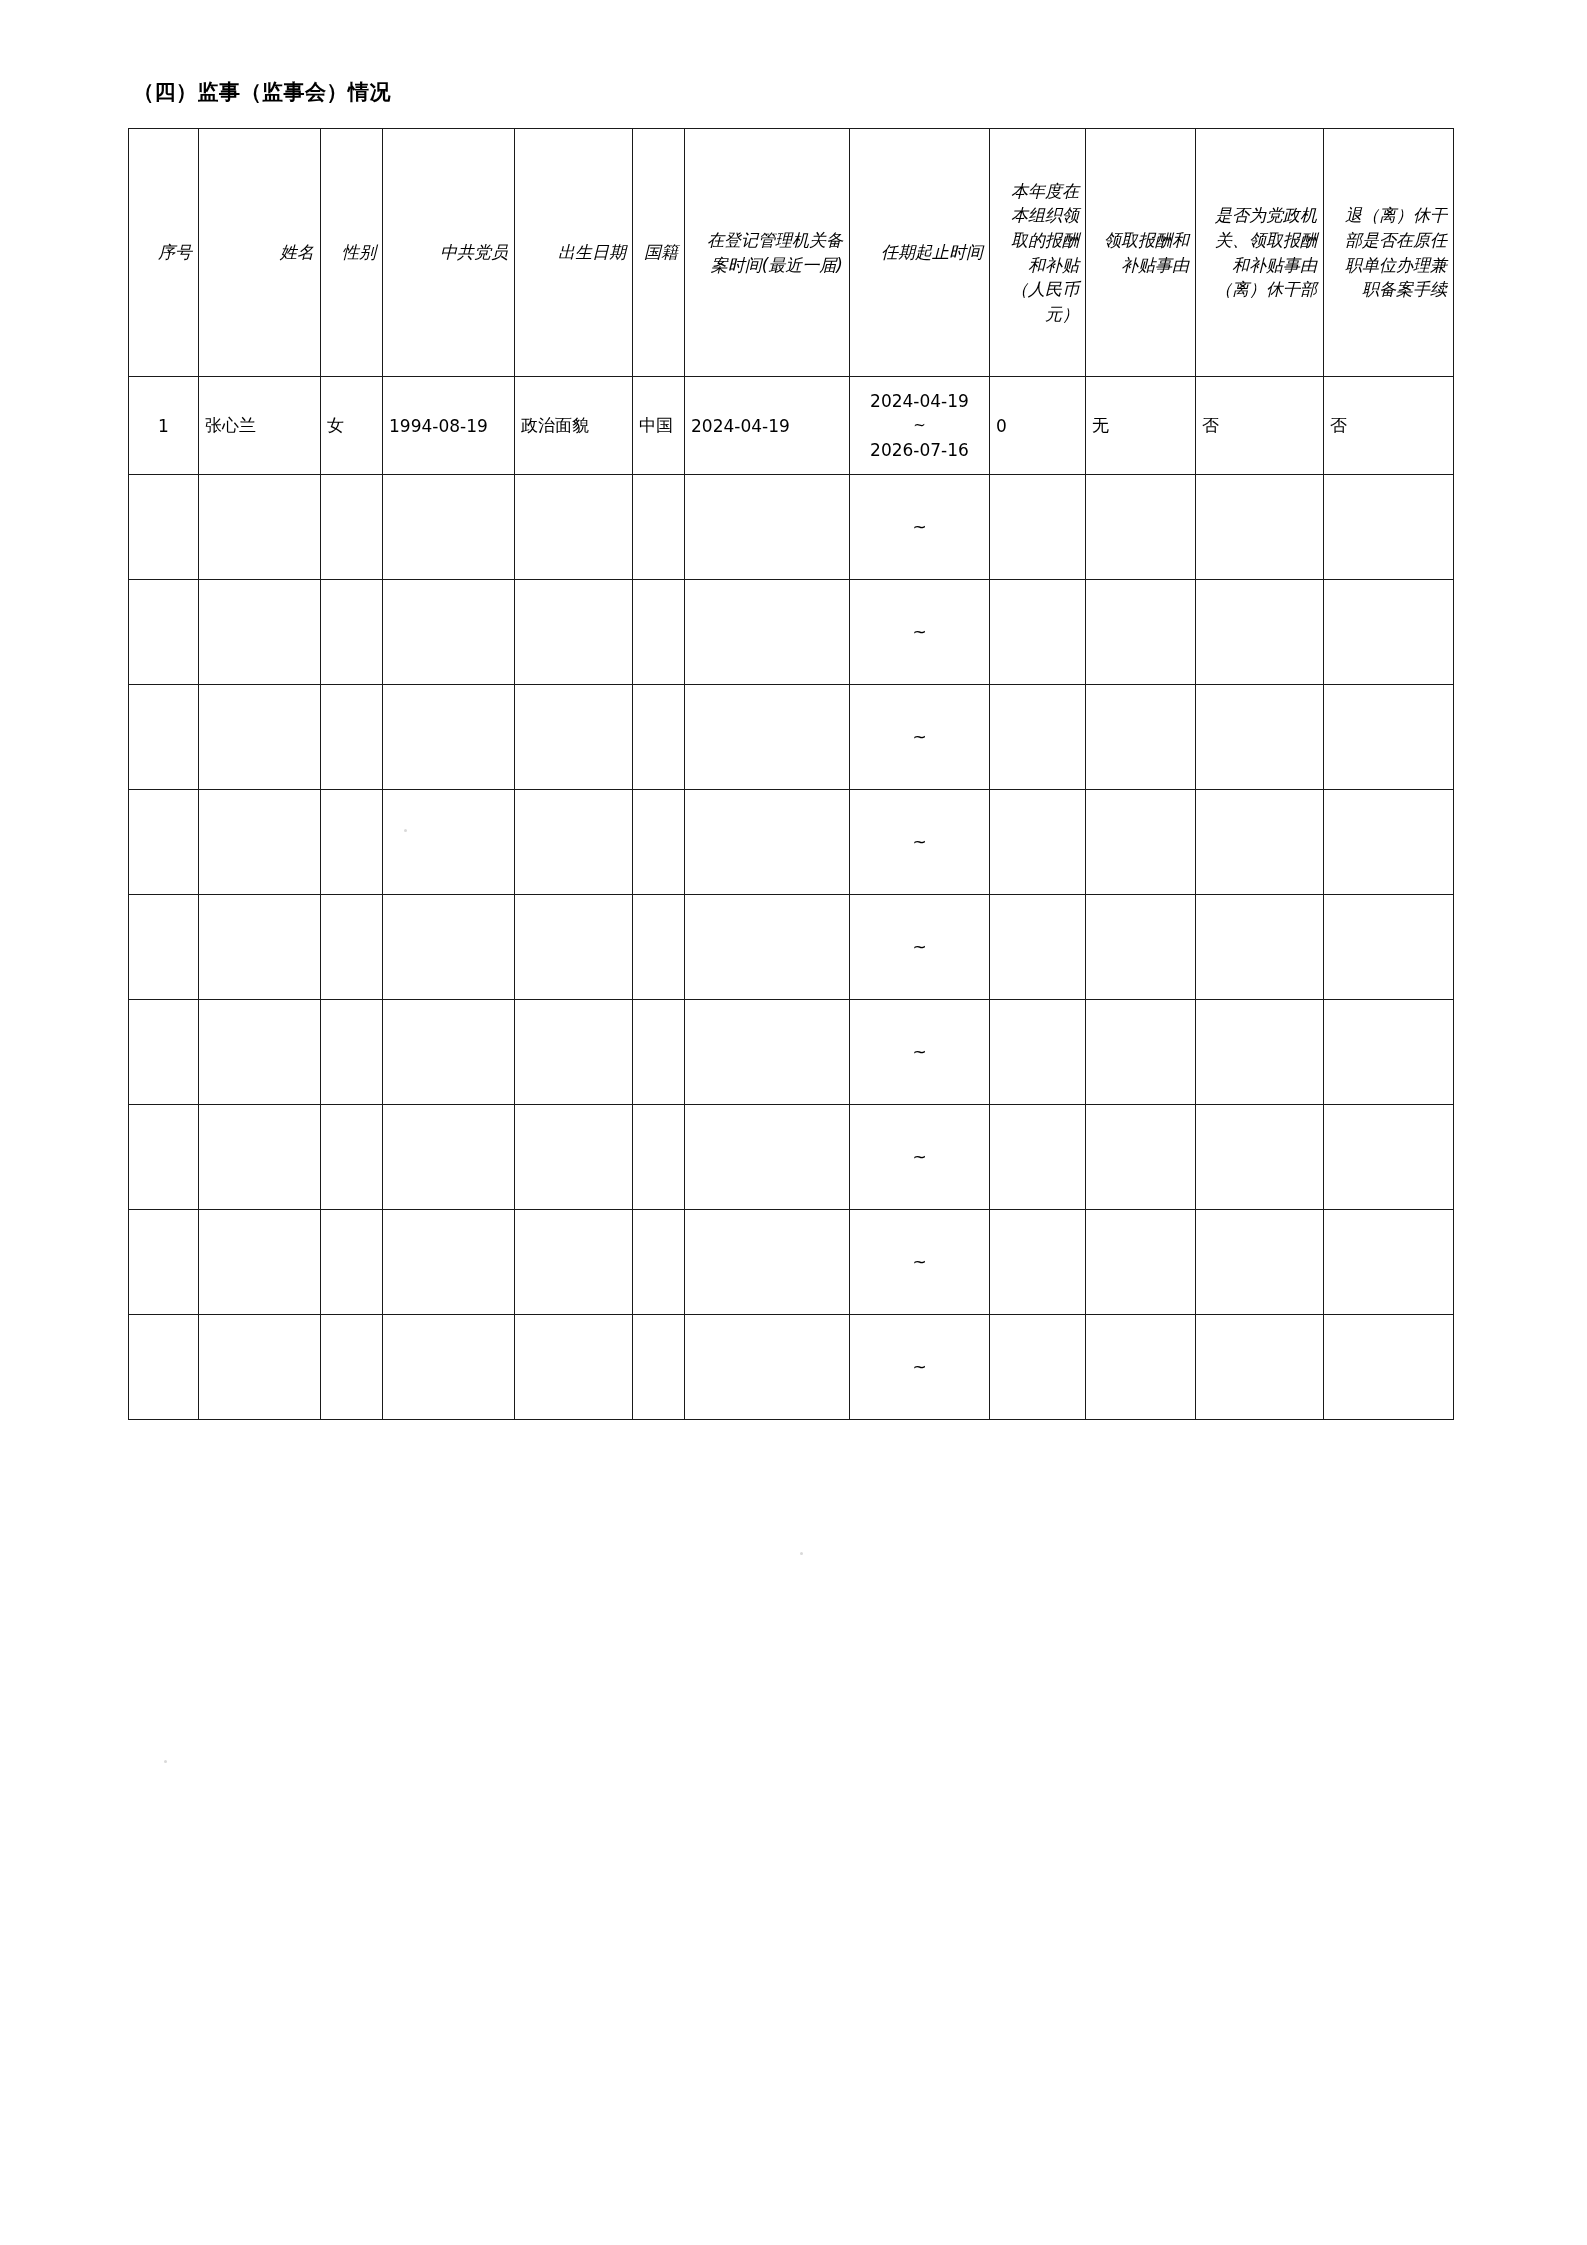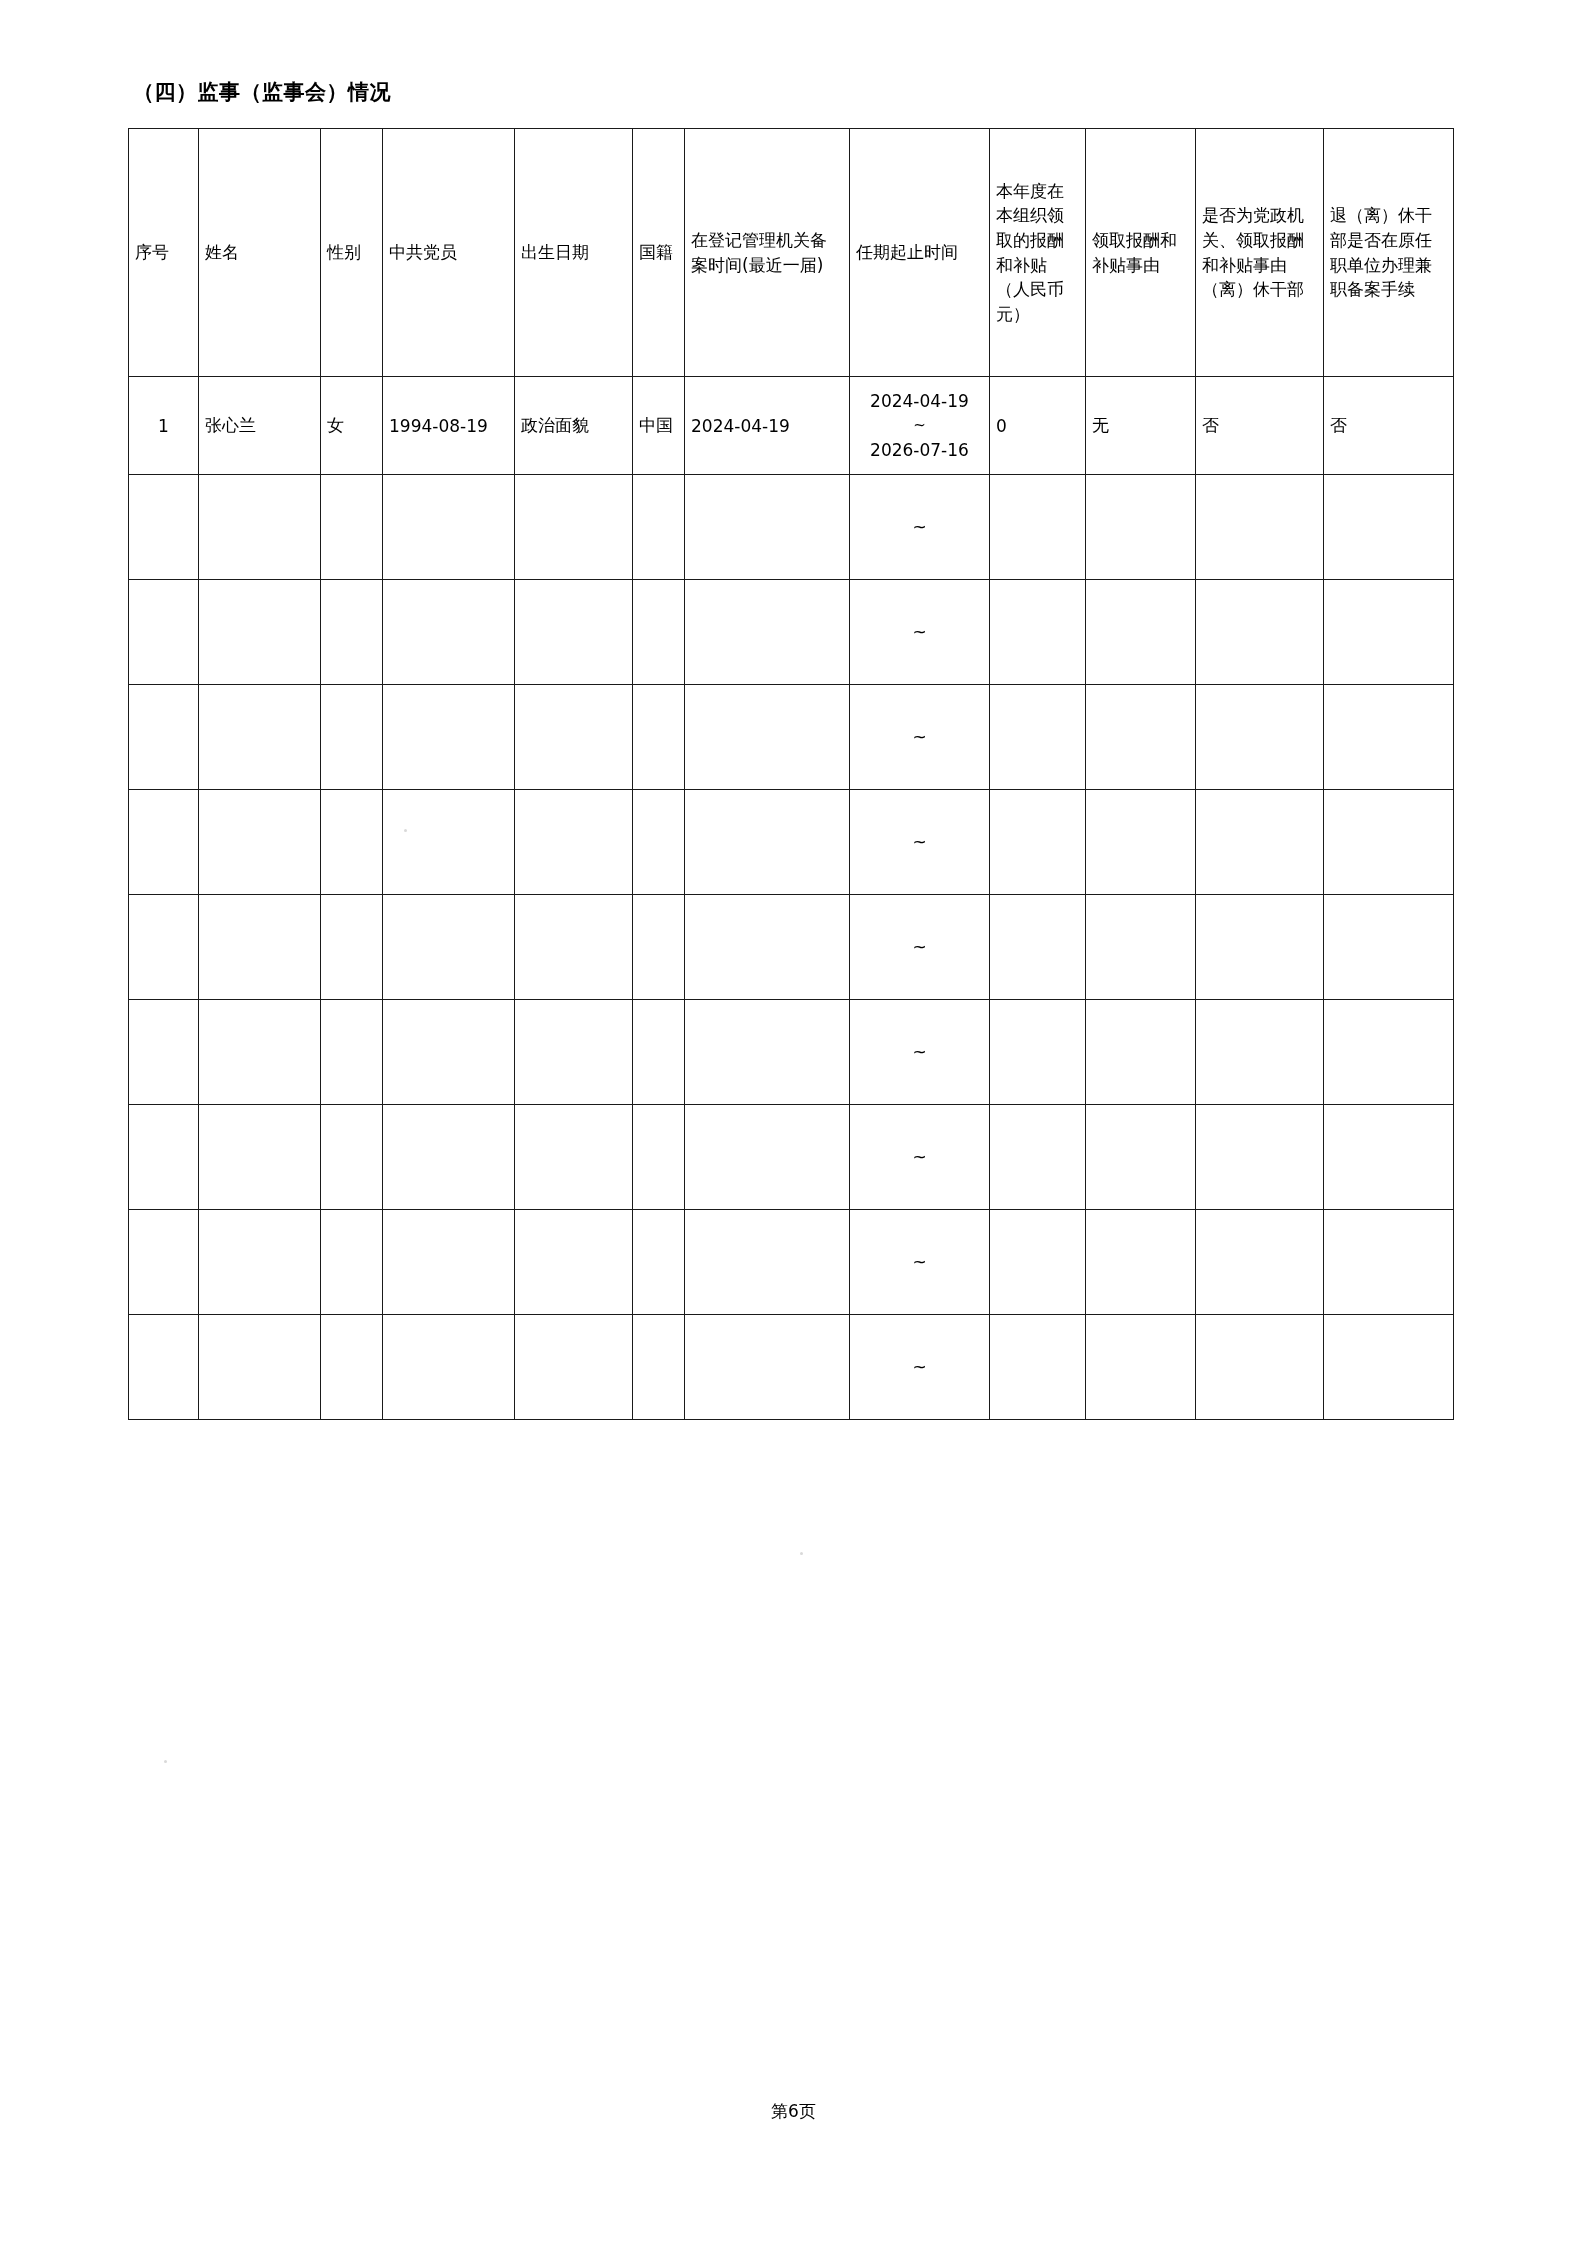--- a/index.html
+++ b/index.html
@@ -48,24 +48,25 @@
     padding: 4px 6px;
     font-weight: normal;
     font-size: 17px;
     color: #000;
     box-sizing: border-box;
   }
   thead th {
     font-weight: bold;
     font-size: 17.5px;
     line-height: 1.45;
-    text-align: left;
+    text-align: right;
     vertical-align: middle;
     height: 248px;
     padding: 6px 8px;
+    font-style: italic;
   }
   
   col.c0 { width: 70px; }
   col.c1 { width: 122px; }
   col.c2 { width: 62px; }
   col.c3 { width: 132px; }
   col.c4 { width: 118px; }
   col.c5 { width: 52px; }
   col.c6 { width: 165px; }
   col.c7 { width: 140px; }
@@ -306,15 +307,14 @@
         </tr>
 
       </tbody>
     </table>
   </div>
 
   <div class="speck" style="left:404px; top:829px;"></div>
   <div class="speck" style="left:164px; top:1760px;"></div>
   <div class="speck" style="left:800px; top:1552px;"></div>
 
-  <div class="page-footer">第6页</div>
 
 </div>
 
 </body></html>

